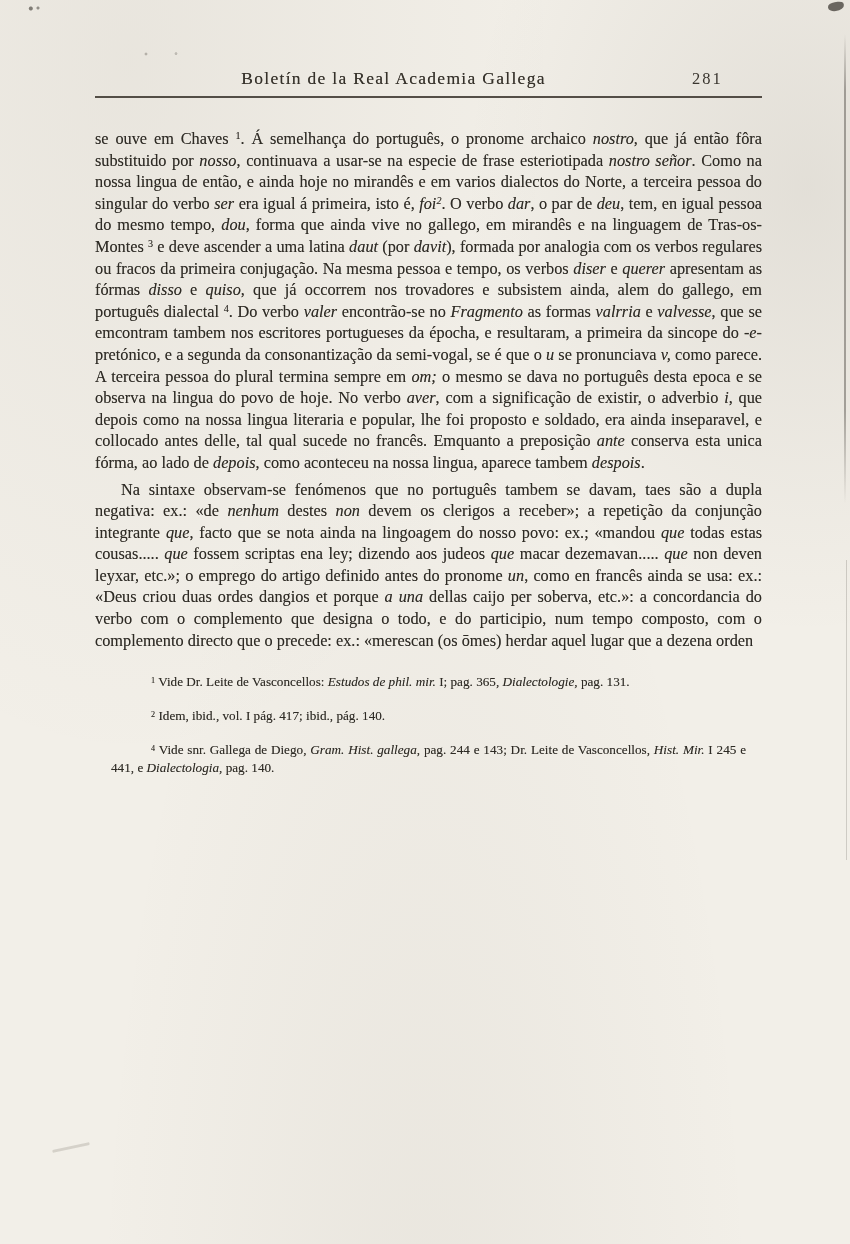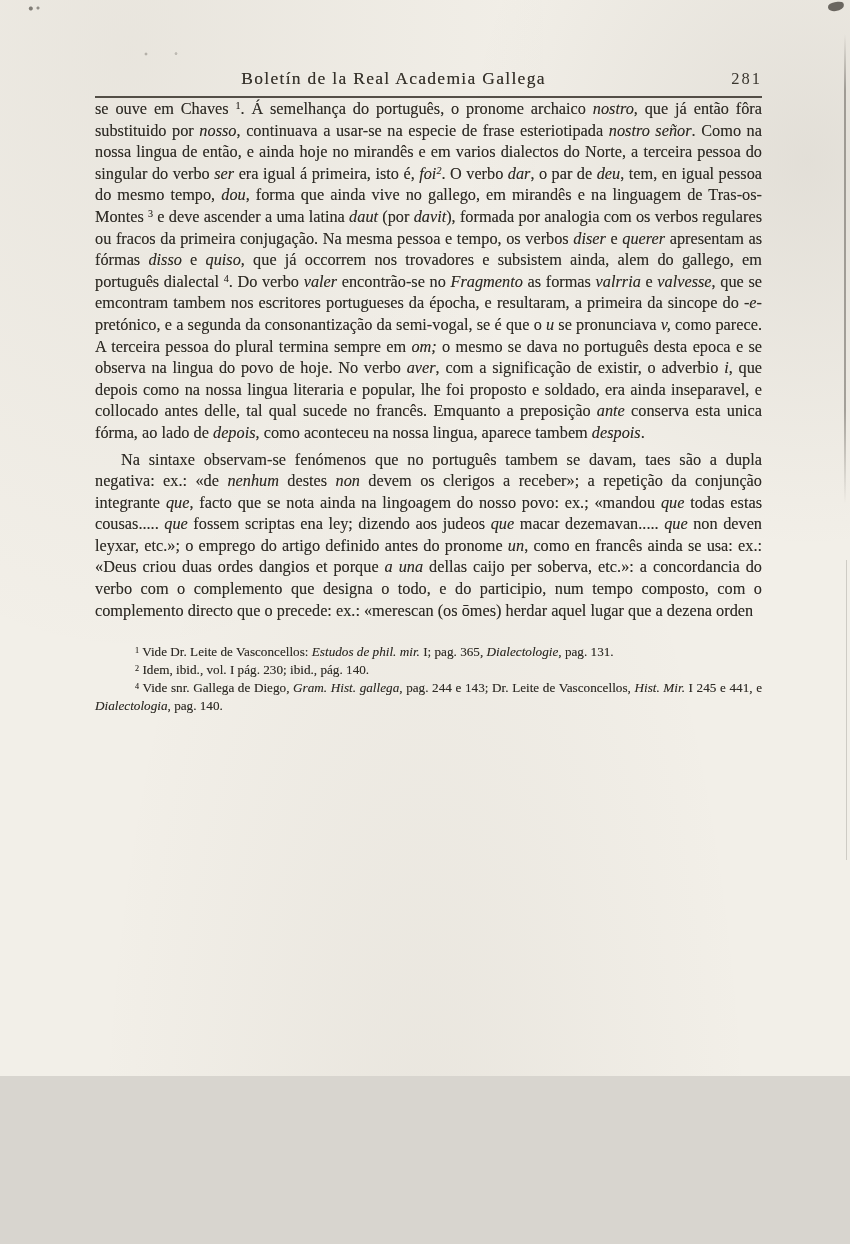--- a/index.html
+++ b/index.html
@@ -1,19 +1,19 @@
 <!DOCTYPE html>
 <html><head>
 <meta charset="utf-8">
 <style>
   html, body { margin: 0; padding: 0; background: #d8d5cf; }
   .page {
     position: relative;
     width: 850px;
-    height: 1076px;
+    height: 1244px;
     margin: 0 auto;
     box-sizing: border-box;
     padding: 68px 88px 0 95px;
     background:
       radial-gradient(ellipse at 15% 5%, rgba(110,100,85,0.07), transparent 42%),
       radial-gradient(ellipse at 95% 15%, rgba(90,82,70,0.10), transparent 30%),
       radial-gradient(ellipse at 50% 115%, rgba(110,100,85,0.07), transparent 55%),
       #f2efe8;
     color: #2e2b25;
     font-family: "Liberation Serif", "DejaVu Serif", serif;
@@ -29,26 +29,27 @@
     flex: 1;
     text-align: center;
     font-size: 17.5px;
     letter-spacing: 1.3px;
     color: #35312a;
     text-shadow: 0 0 0.5px rgba(53,49,42,0.6);
     white-space: nowrap;
   }
   .page-number {
     width: 70px;
-    text-align: right;
+    text-align: left;
     font-size: 16.5px;
     letter-spacing: 2px;
     color: #3a362f;
   }
   .page-body {
+    margin-top: 30px;
     font-size: 16.3px;
     line-height: 21.6px;
     text-align: justify;
     text-shadow: 0 0 0.4px rgba(46,43,37,0.45);
   }
   .para { margin: 0; }
   .para.indent { text-indent: 26px; margin-top: 5px; }
   .it { font-style: italic; }
   sup {
     font-size: 0.62em;
@@ -57,21 +58,21 @@
     position: relative;
     top: -0.45em;
   }
   .footnotes {
     margin-top: 22px;
     font-size: 13.2px;
     line-height: 18px;
     text-align: justify;
     text-shadow: 0 0 0.3px rgba(46,43,37,0.4);
   }
-  .footnote { margin: 0; text-indent: 40px; }
+  .footnote { margin: 16px; text-indent: 40px; }
   
   .artifact { position: absolute; pointer-events: none; }
   .speck-tl { left: 26px; top: 6px; width: 16px; height: 5px;
     background: radial-gradient(circle at 30% 50%, rgba(40,36,30,0.55) 0 1.5px, transparent 2.5px),
                 radial-gradient(circle at 75% 40%, rgba(40,36,30,0.45) 0 1px, transparent 2px);
   }
   .blob-tr { right: 6px; top: 2px; width: 16px; height: 9px;
     background: rgba(38,34,28,0.65); border-radius: 50% 40% 60% 50%; transform: rotate(-8deg); }
   .edge-right { right: 4px; top: 34px; width: 2px; height: 470px;
     background: linear-gradient(to bottom, rgba(45,40,34,0.0), rgba(45,40,34,0.38) 12%, rgba(45,40,34,0.38) 80%, rgba(45,40,34,0)); }
@@ -100,17 +101,17 @@
     <span class="page-number">281</span>
   </div>
 
   <div class="page-body">
       <p class="para"><span>se ouve em Chaves </span><sup>1</sup><span>. Á semelhança do português, o pronome archaico </span><span class="it">nostro</span><span>, que já então fôra substituido por </span><span class="it">nosso</span><span>, continuava a usar-se na especie de frase esteriotipada </span><span class="it">nostro señor</span><span>. Como na nossa lingua de então, e ainda hoje no mirandês e em varios dialectos do Norte, a terceira pessoa do singular do verbo </span><span class="it">ser</span><span> era igual á primeira, isto é, </span><span class="it">foi</span><sup class="it">2</sup><span>. O verbo </span><span class="it">dar</span><span>, o par de </span><span class="it">deu</span><span>, tem, en igual pessoa do mesmo tempo, </span><span class="it">dou</span><span>, forma que ainda vive no gallego, em mirandês e na linguagem de Tras-os-Montes </span><sup>3</sup><span> e deve ascender a uma latina </span><span class="it">daut</span><span> (por </span><span class="it">davit</span><span>), formada por analogia com os verbos regulares ou fracos da primeira conjugação. Na mesma pessoa e tempo, os verbos </span><span class="it">diser</span><span> e </span><span class="it">querer</span><span> apresentam as fórmas </span><span class="it">disso</span><span> e </span><span class="it">quiso</span><span>, que já occorrem nos trovadores e subsistem ainda, alem do gallego, em português dialectal </span><sup>4</sup><span>. Do verbo </span><span class="it">valer</span><span> encontrão-se no </span><span class="it">Fragmento</span><span> as formas </span><span class="it">valrria</span><span> e </span><span class="it">valvesse</span><span>, que se emcontram tambem nos escritores portugueses da épocha, e resultaram, a primeira da sincope do </span><span class="it">-e-</span><span> pretónico, e a segunda da consonantização da semi-vogal, se é que o </span><span class="it">u</span><span> se pronunciava </span><span class="it">v,</span><span> como parece. A terceira pessoa do plural termina sempre em </span><span class="it">om;</span><span> o mesmo se dava no português desta epoca e se observa na lingua do povo de hoje. No verbo </span><span class="it">aver</span><span>, com a significação de existir, o adverbio </span><span class="it">i</span><span>, que depois como na nossa lingua literaria e popular, lhe foi proposto e soldado, era ainda inseparavel, e collocado antes delle, tal qual sucede no francês. Emquanto a preposição </span><span class="it">ante</span><span> conserva esta unica fórma, ao lado de </span><span class="it">depois</span><span>, como aconteceu na nossa lingua, aparece tambem </span><span class="it">despois</span><span>.</span></p>
       <p class="para indent"><span>Na sintaxe observam-se fenómenos que no português tambem se davam, taes são a dupla negativa: ex.: «de </span><span class="it">nenhum</span><span> destes </span><span class="it">non</span><span> devem os clerigos a receber»; a repetição da conjunção integrante </span><span class="it">que</span><span>, facto que se nota ainda na lingoagem do nosso povo: ex.; «mandou </span><span class="it">que</span><span> todas estas cousas..... </span><span class="it">que</span><span> fossem scriptas ena ley; dizendo aos judeos </span><span class="it">que</span><span> macar dezemavan..... </span><span class="it">que</span><span> non deven leyxar, etc.»; o emprego do artigo definido antes do pronome </span><span class="it">un</span><span>, como en francês ainda se usa: ex.: «Deus criou duas ordes dangios et porque </span><span class="it">a una</span><span> dellas caijo per soberva, etc.»: a concordancia do verbo com o complemento que designa o todo, e do participio, num tempo composto, com o complemento directo que o precede: ex.: «merescan (os ōmes) herdar aquel lugar que a dezena orden</span></p>
     </div>
 
   <div class="footnotes">
       <p class="footnote"><sup>1</sup><span> Vide Dr. Leite de Vasconcellos: </span><span class="it">Estudos de phil. mir.</span><span> I; pag. 365, </span><span class="it">Dialectologie</span><span>, pag. 131.</span></p>
-      <p class="footnote"><sup>2</sup><span> Idem, ibid., vol. I pág. 230; ibid., pág. 140.</span></p>
+      <p class="footnote"><sup>2</sup><span> Idem, ibid., vol. I pág. 417; ibid., pág. 140.</span></p>
       <p class="footnote"><sup>4</sup><span> Vide snr. Gallega de Diego, </span><span class="it">Gram. Hist. gallega</span><span>, pag. 244 e 143; Dr. Leite de Vasconcellos, </span><span class="it">Hist. Mir.</span><span> I 245 e 441, e </span><span class="it">Dialectologia</span><span>, pag. 140.</span></p>
     </div>
 
 </div>
 
 </body></html>

